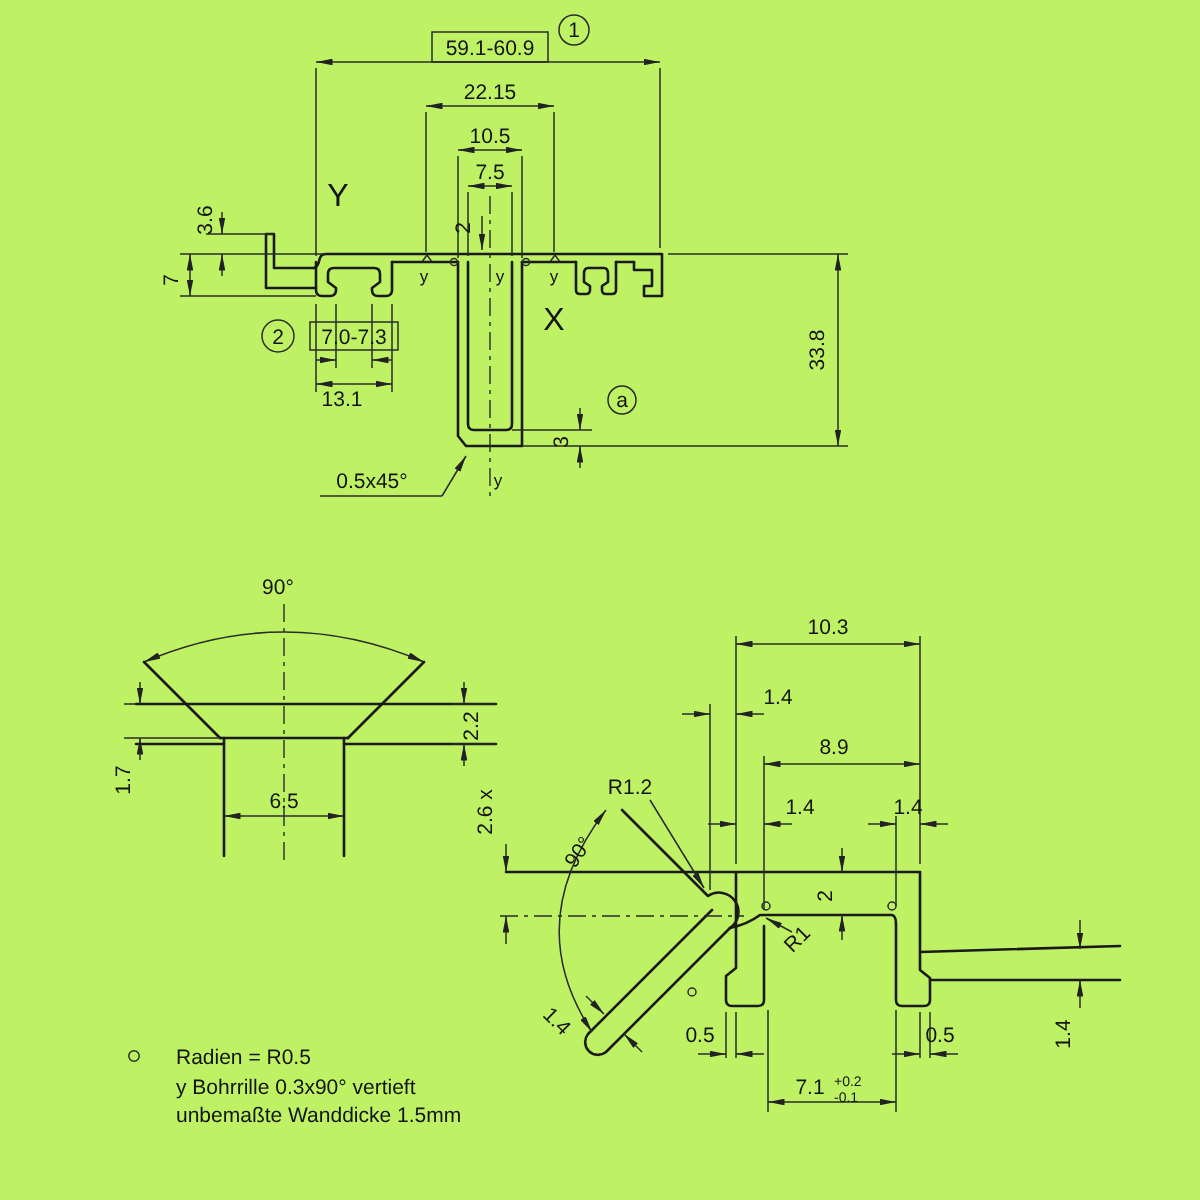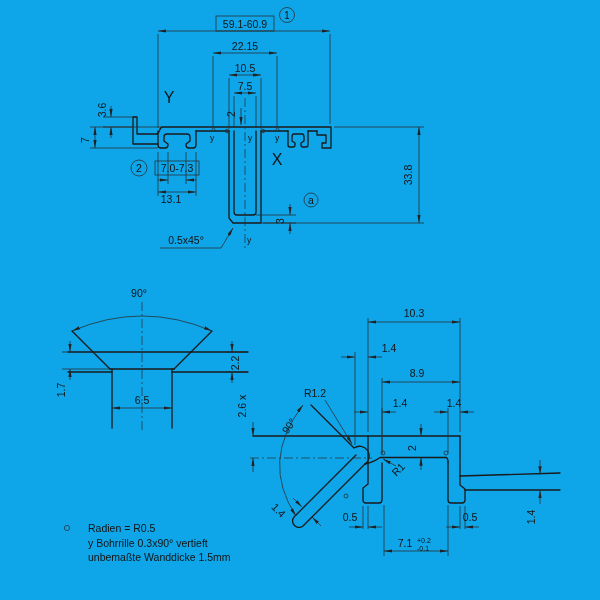--- a/index.html
+++ b/index.html
@@ -1,16 +1,16 @@
 <!DOCTYPE html>
 <html><head>
 <meta charset="utf-8">
 <style>
   html,body{margin:0;padding:0;background:#ffffff;}
-  .page{width:600px;height:600px;background:#0ea5e9;position:relative;overflow:hidden;
+  .page{width:600px;height:600px;background:#bef264;position:relative;overflow:hidden;
         font-family:"Liberation Sans",sans-serif;}
   svg{display:block;}
   .geo{stroke:#1a1a1a;stroke-width:1.3;fill:none;stroke-linejoin:round;stroke-linecap:round;}
   .thin{stroke:#2b2b2b;stroke-width:0.75;fill:none;}
   .cl{stroke:#2b2b2b;stroke-width:0.7;fill:none;stroke-dasharray:9 3 2 3;}
   .dimtxt{font-size:10.5px;fill:#141414;}
   .small{font-size:8.5px;fill:#141414;}
   .big{font-size:16px;fill:#141414;}
   .note{font-size:10.5px;fill:#141414;}
   .tol{font-size:7px;fill:#141414;}

